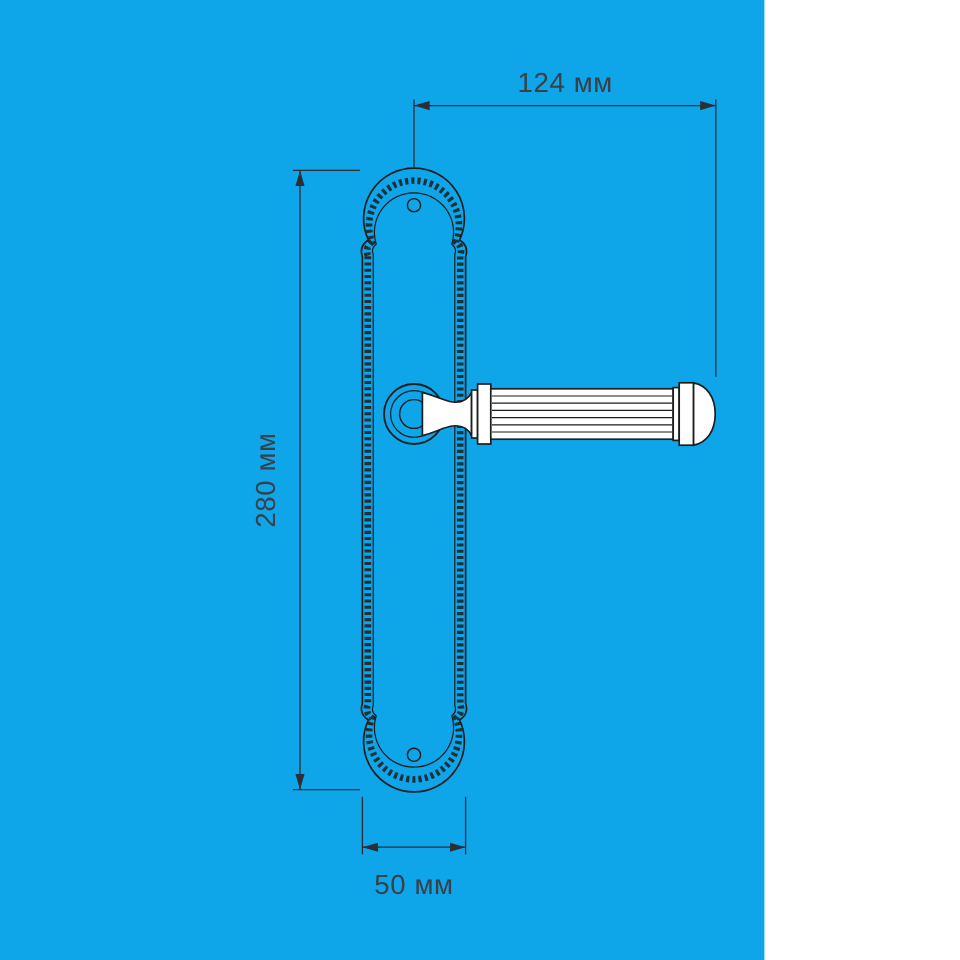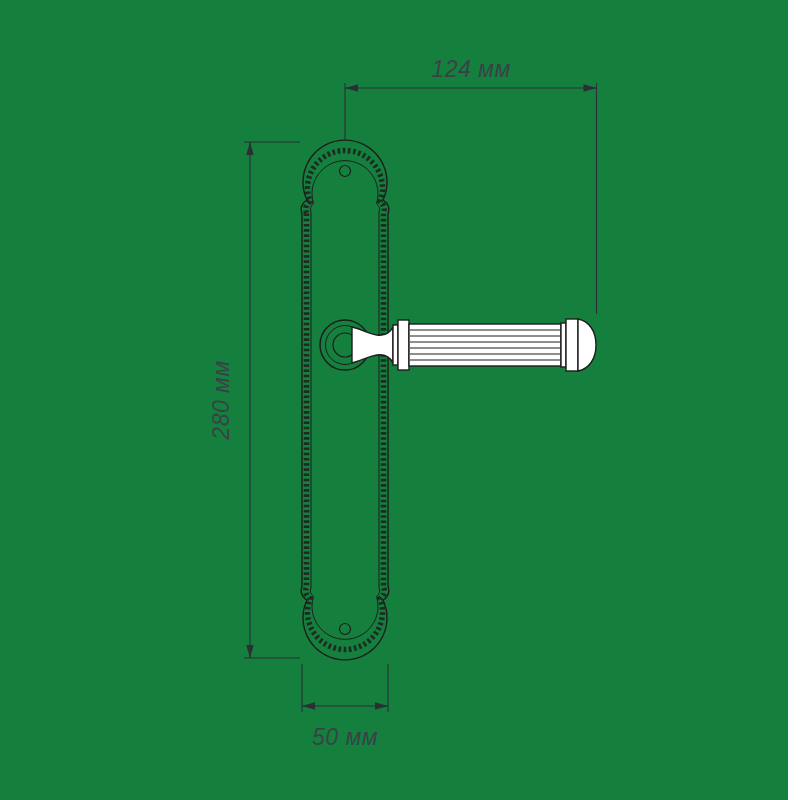--- a/index.html
+++ b/index.html
@@ -2,26 +2,25 @@
 <html><head>
 <meta charset="utf-8">
 <style>
   html, body {
     margin: 0;
     padding: 0;
     background: #ffffff;
   }
   .canvas {
     position: relative;
-    width: 788px;
+    width: 637px;
     height: 800px;
-    background: #15803d;
+    background: #0ea5e9;
     overflow: hidden;
     font-family: "Liberation Sans", sans-serif;
-    font-style: italic;
   }
   .canvas svg {
     position: absolute;
     inset: 0;
     display: block;
   }
   text.dim-label {
     font-family: "Liberation Sans", sans-serif;
     font-size: 23px;
     letter-spacing: 0.5px;

